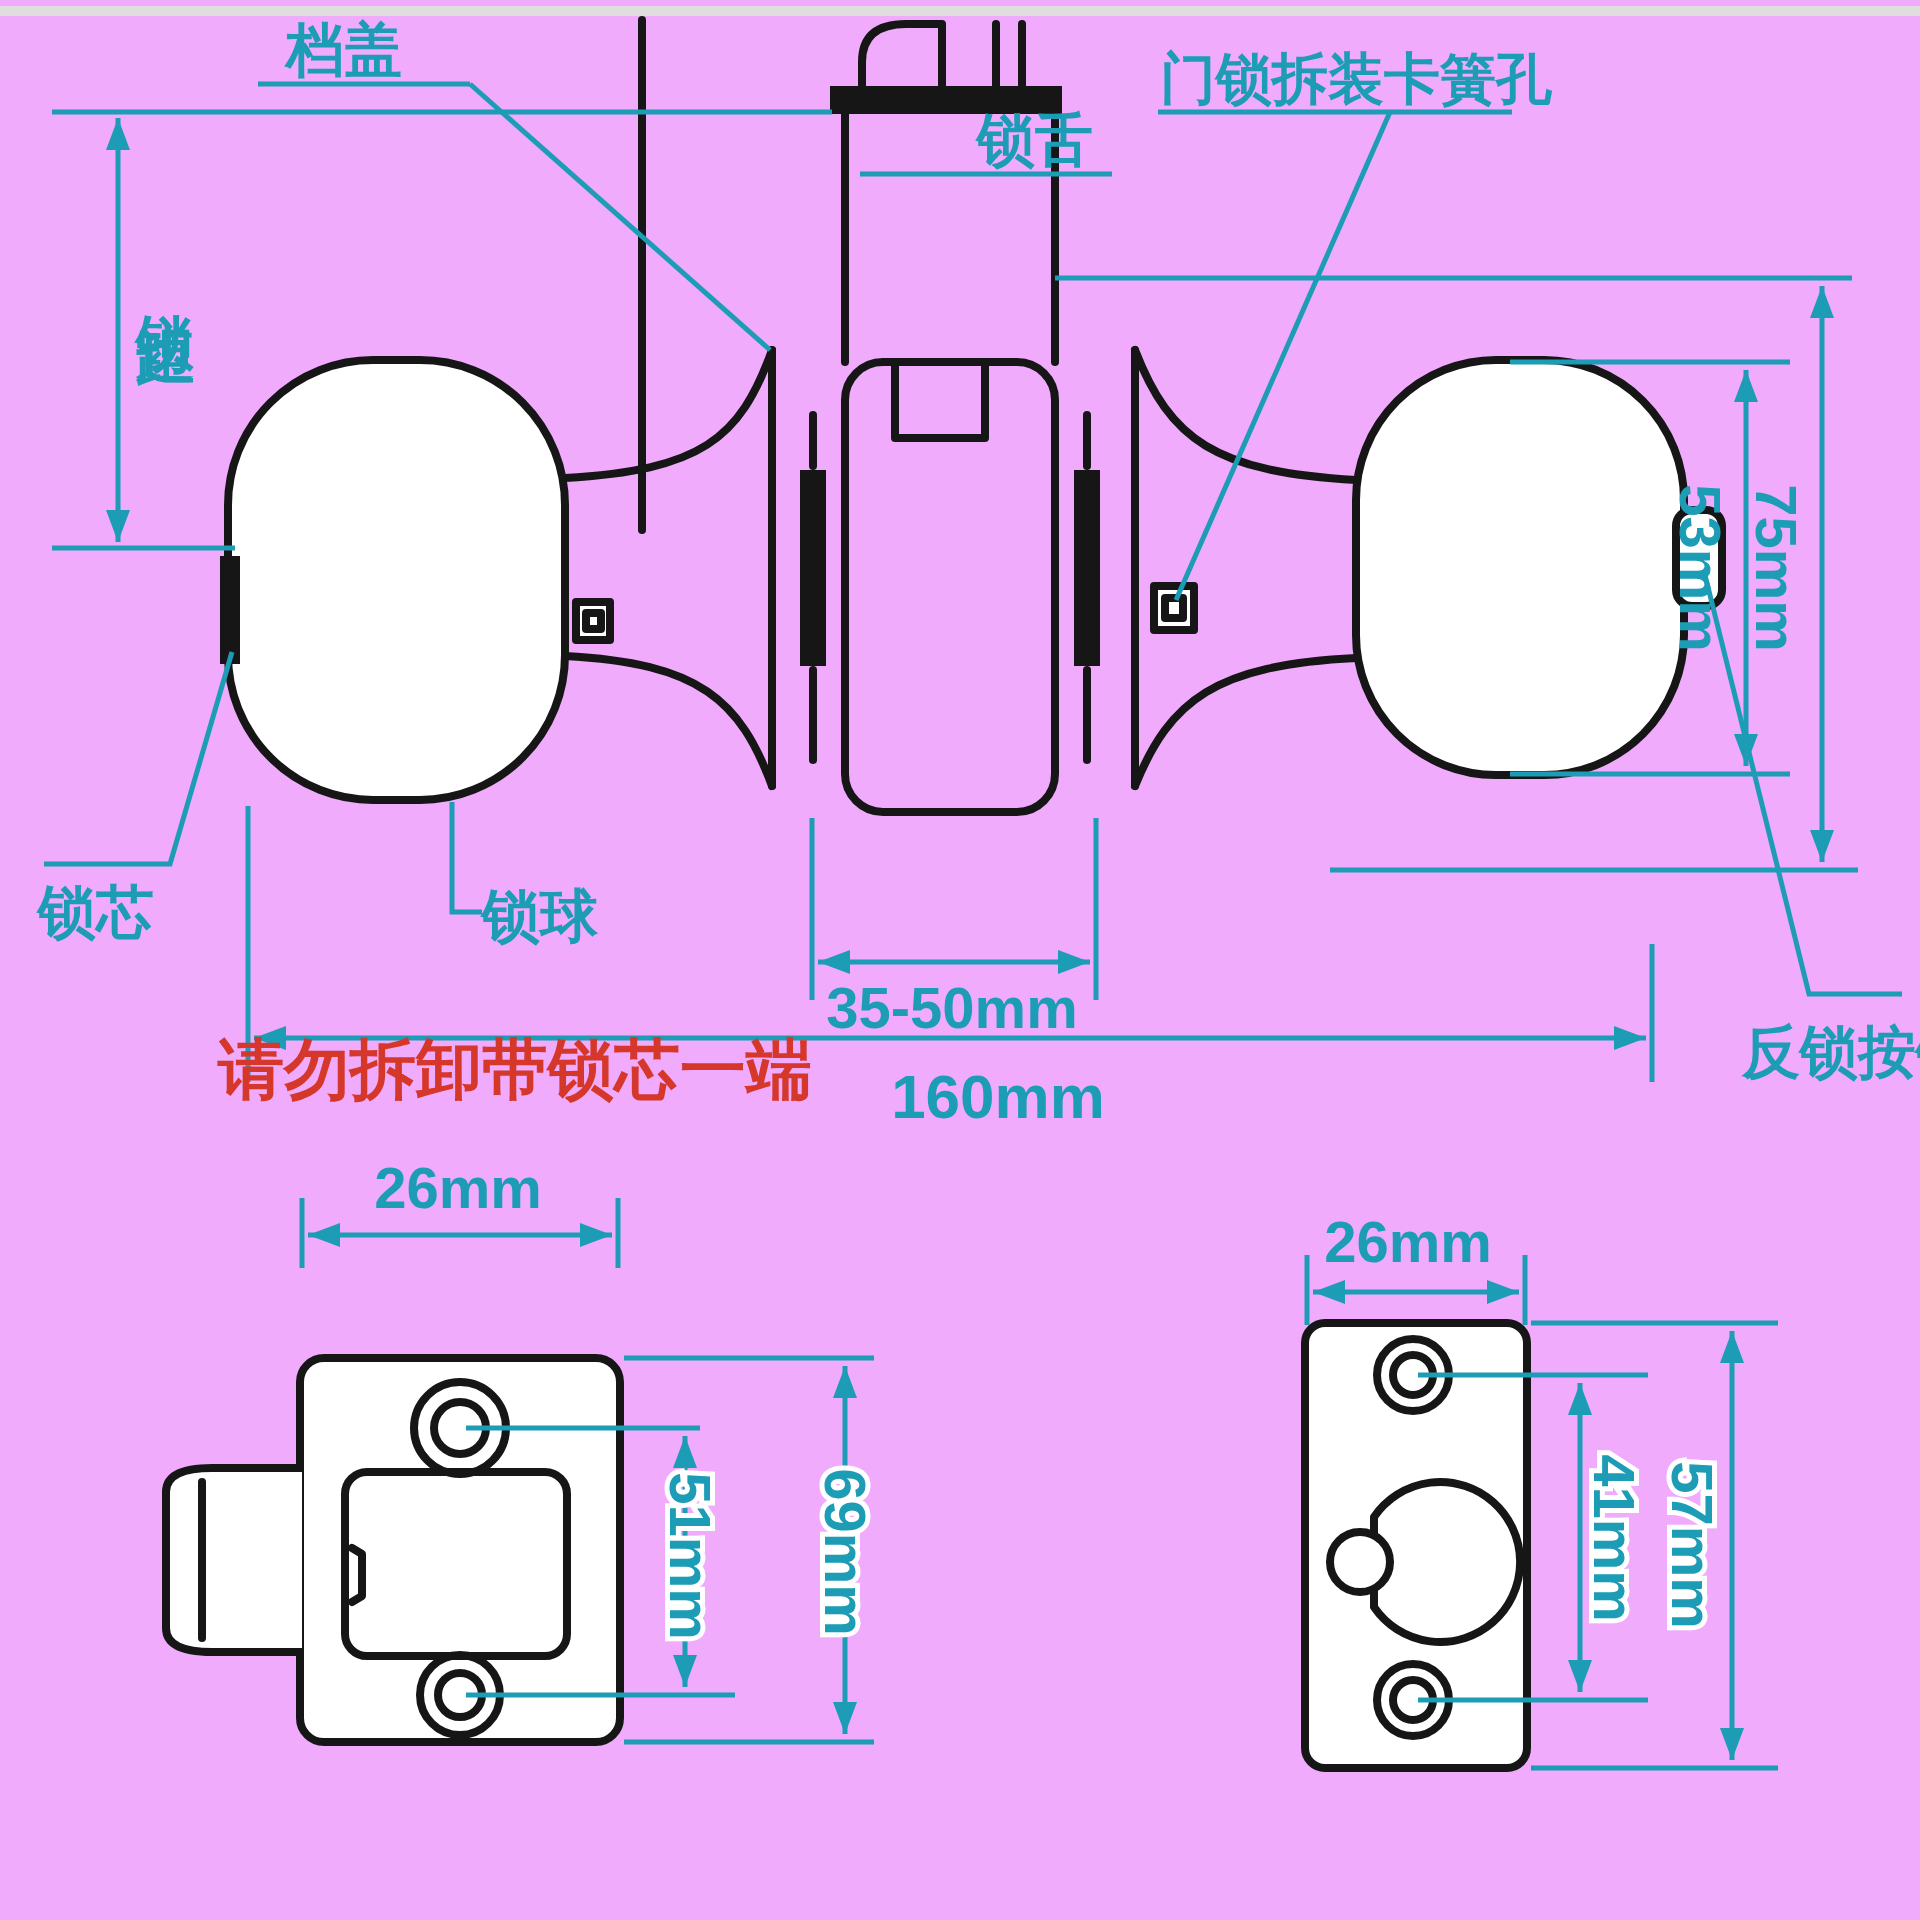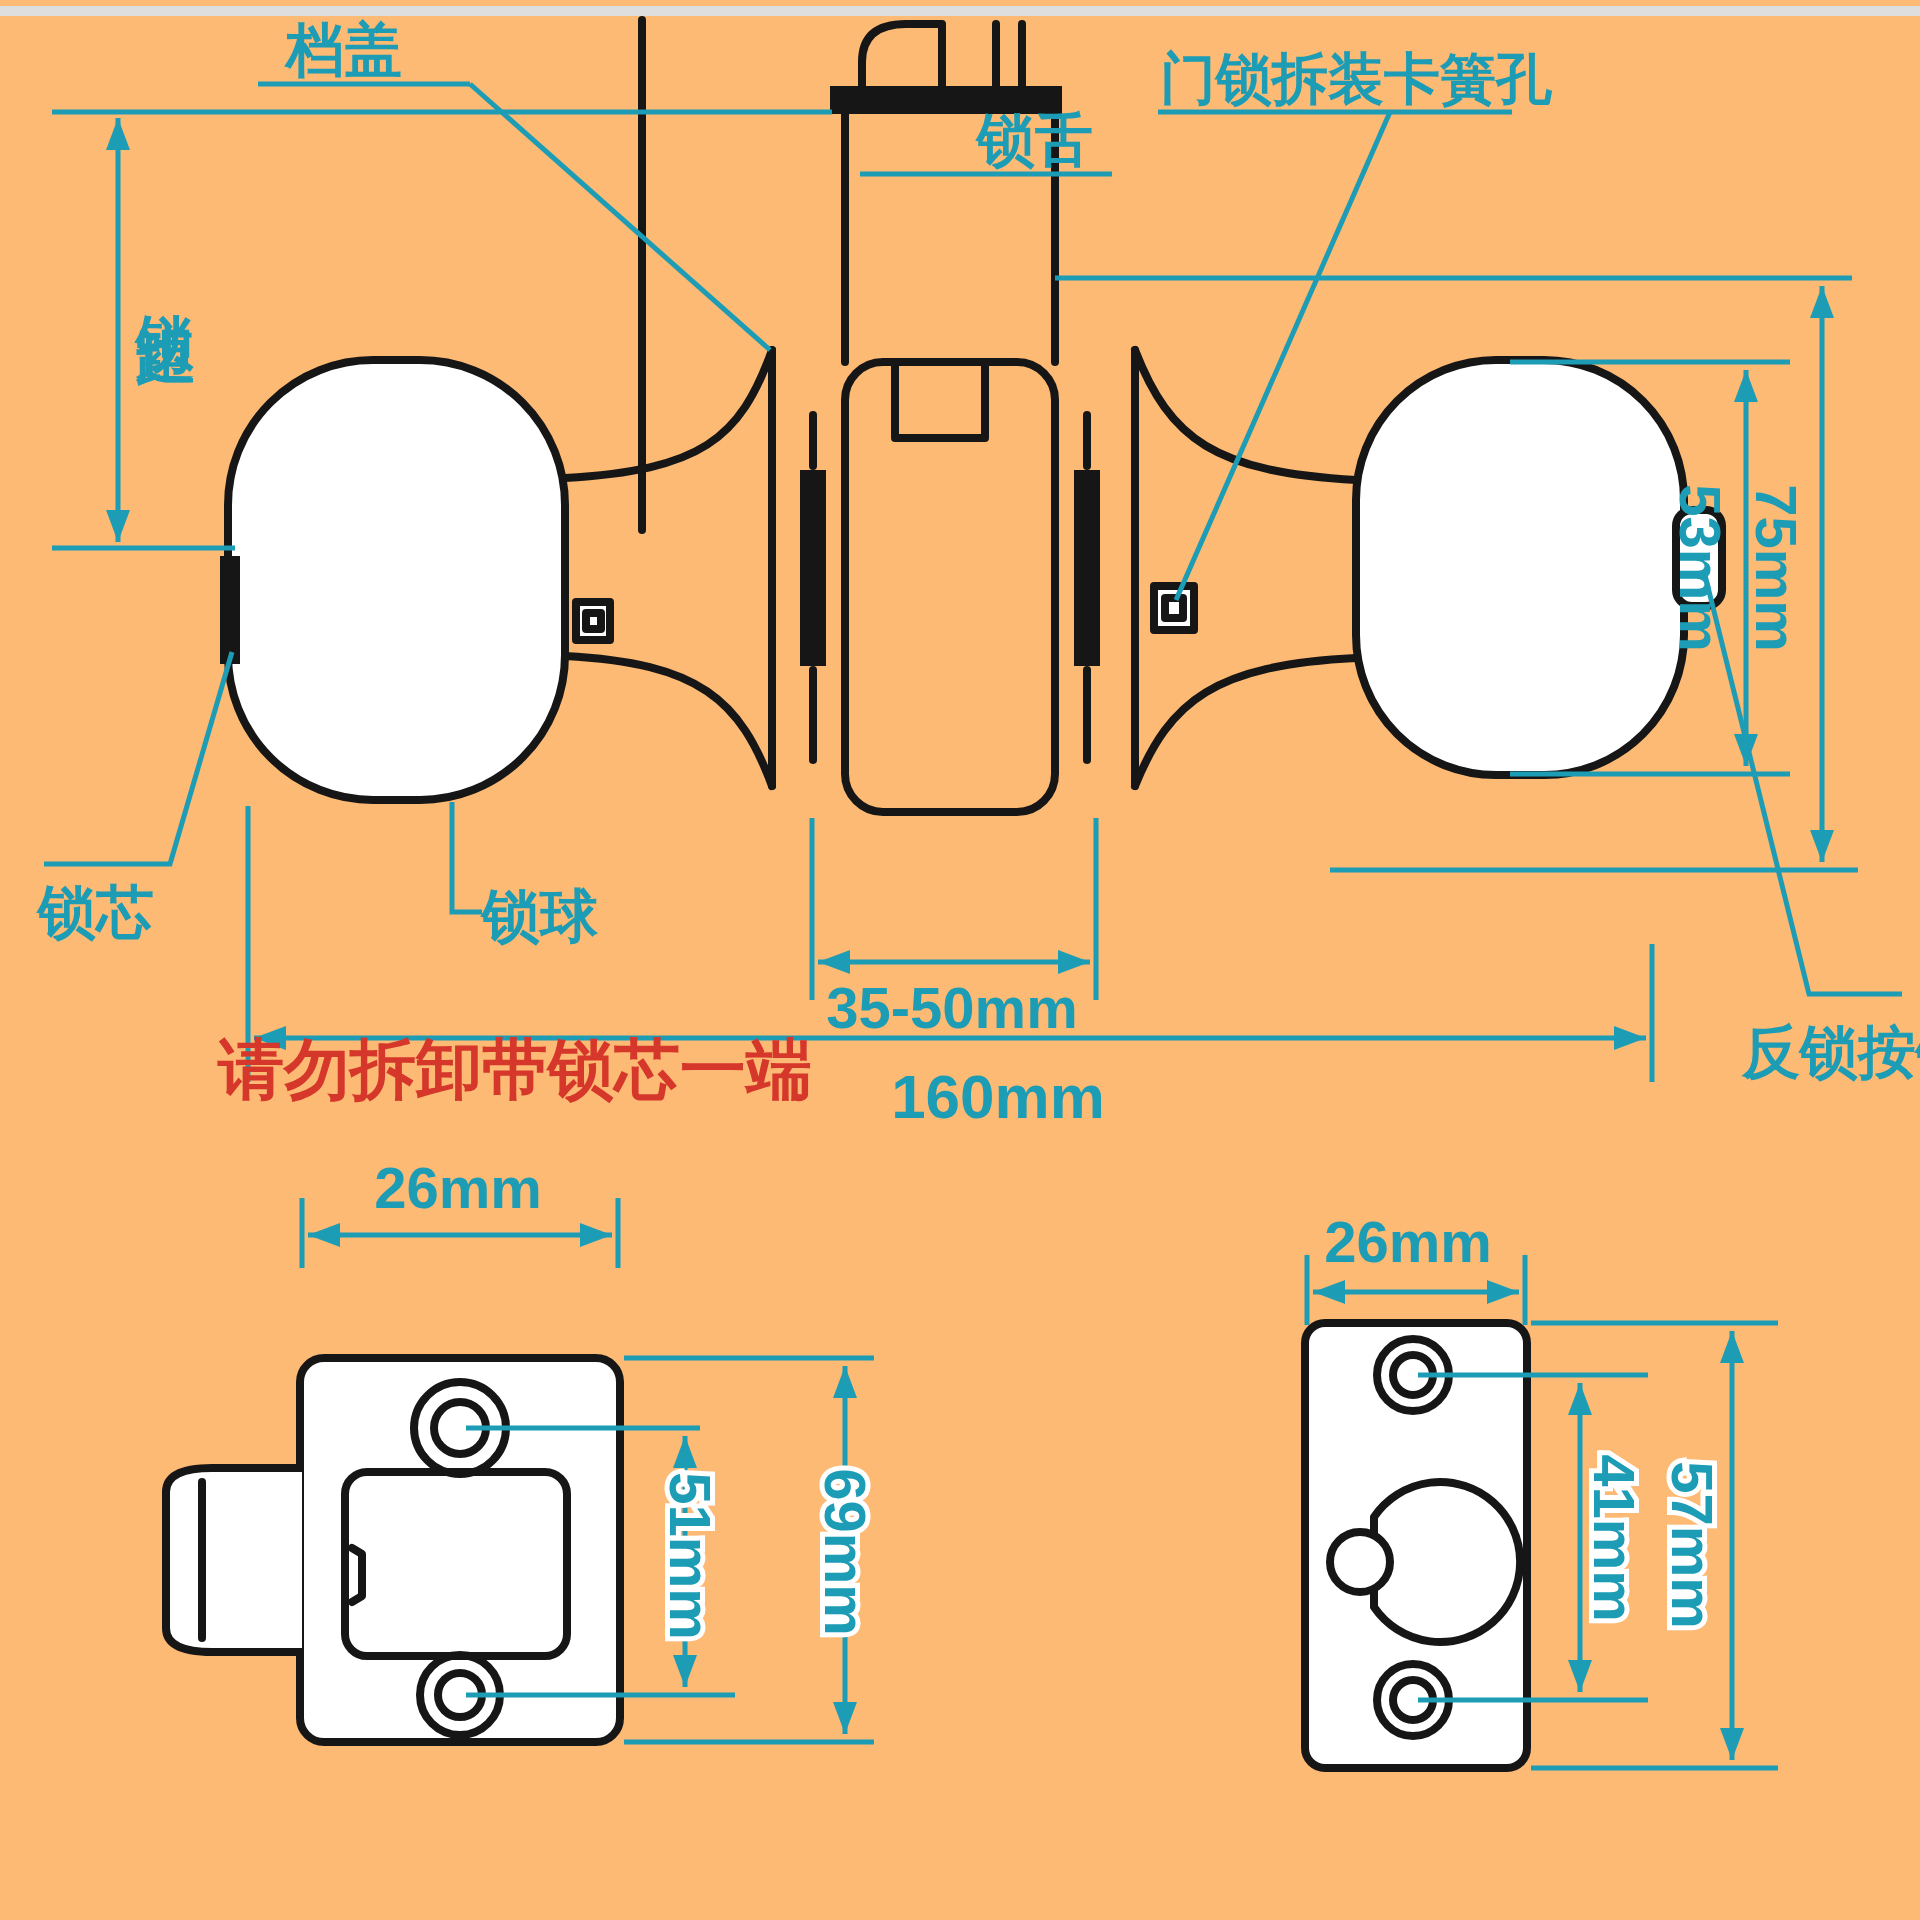--- a/index.html
+++ b/index.html
@@ -1,16 +1,16 @@
 <!DOCTYPE html>
 <html><head>
 <meta charset="utf-8">
 <style>
   html,body{margin:0;padding:0;background:#fff;}
-  #stage{position:relative;width:1920px;height:1920px;background:#fdba74;overflow:hidden;
+  #stage{position:relative;width:1920px;height:1920px;background:#f0abfc;overflow:hidden;
          font-family:"Liberation Sans","DejaVu Sans",sans-serif;}
   svg{display:block;}
   .part{stroke:#161616;stroke-width:8;fill:none;stroke-linecap:round;stroke-linejoin:round;}
   .partfill{fill:#161616;stroke:none;}
   .partwhite{stroke:#161616;stroke-width:8;fill:#ffffff;stroke-linejoin:round;}
   .dim{stroke:#1d9cb5;stroke-width:5;fill:none;stroke-linecap:butt;}
   .cjk{fill:#1d9cb5;font-size:58px;font-weight:bold;}
   .cjksmall{fill:#1d9cb5;font-size:56px;font-weight:bold;}
   .dimtxt{fill:#1d9cb5;font-size:58px;font-weight:bold;}
   .halo{paint-order:stroke;stroke:#ffffff;stroke-width:10px;}

